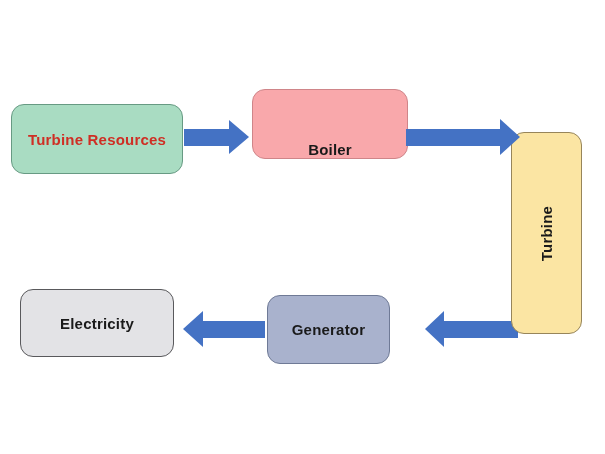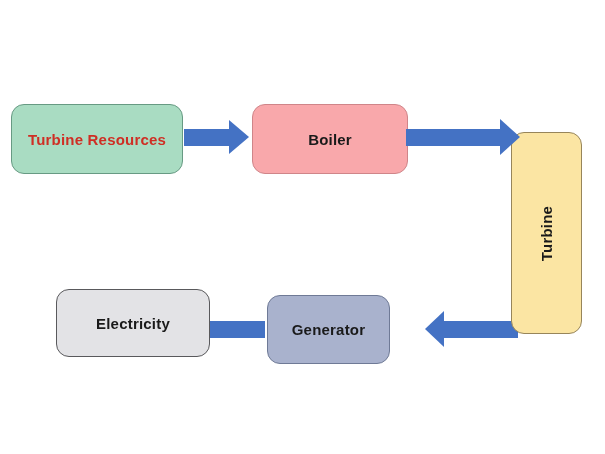--- a/index.html
+++ b/index.html
@@ -27,21 +27,21 @@
     font-weight:bold;
     font-size:15px;
     letter-spacing:.2px;
     white-space:nowrap;
   }
   .node-turbine .node-label{
     transform:rotate(-90deg);
   }
   
   .node-energy{left:11px;top:104px;width:172px;height:70px;}
-  .node-boiler{left:252px;top:104px;width:156px;height:70px;}
+  .node-boiler{left:252px;top:89px;width:156px;height:70px;align-items:flex-end;}
   .node-turbine{left:511px;top:132px;width:71px;height:202px;z-index:2;}
   .node-generator{left:267px;top:295px;width:123px;height:69px;}
   .node-electricity{left:20px;top:289px;width:154px;height:68px;}
 
   
   .arrow{position:absolute;}
   .arrow .shaft{
     position:absolute;
     background:var(--arrow,#4472c4);
   }
@@ -111,17 +111,17 @@
 
   <div class="node node-generator" style="background: rgb(169, 178, 205); border-color: rgb(111, 122, 150); color: rgb(26, 26, 26);">
     <span class="node-label">Generator</span>
   </div>
 
   <div class="arrow arrow-3">
     <div class="head"></div>
     <div class="shaft"></div>
   </div>
 
-  <div class="node node-electricity" style="background: rgb(227, 227, 230); border-color: rgb(89, 89, 92); color: rgb(26, 26, 26); margin-left: 36px;">
+  <div class="node node-electricity" style="background: rgb(227, 227, 230); border-color: rgb(89, 89, 92); color: rgb(26, 26, 26);">
     <span class="node-label">Electricity</span>
   </div>
 
 </div>
 
 </body></html>

